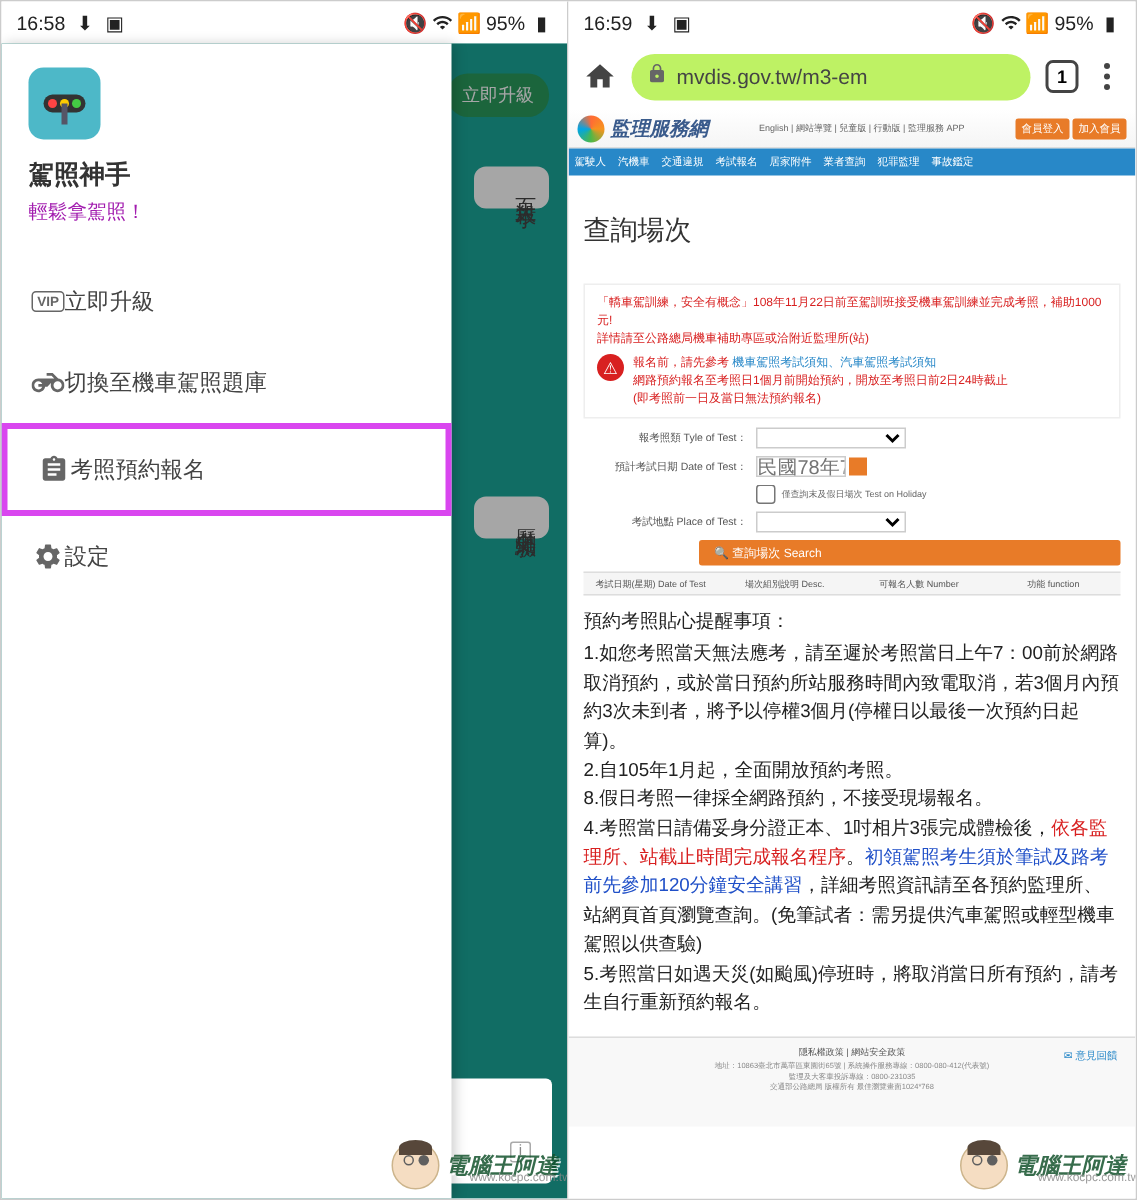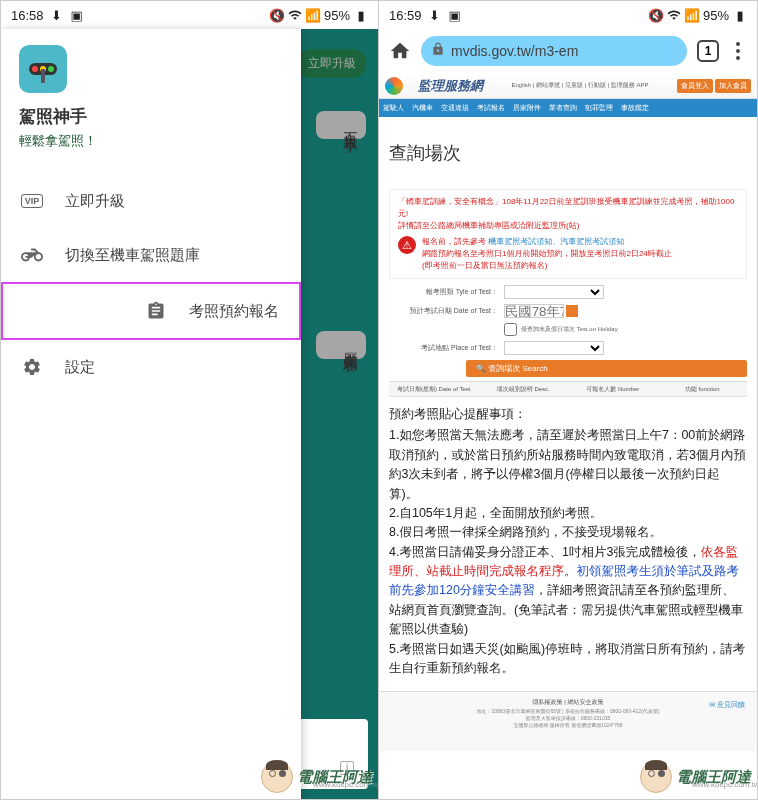--- a/index.html
+++ b/index.html
@@ -21,43 +21,43 @@
 .side-card { position: absolute; right: 12px; top: 110px; width: 50px; background: #fff; border-radius: 8px; padding: 10px 6px; text-align: center; font-size: 14px; color: #444; writing-mode: vertical-rl; text-orientation: upright; letter-spacing: 2px; }
 .side-card2 { top: 330px; }
 
 .drawer { position: absolute; top: 28px; left: 0; width: 300px; bottom: 0; background: #fff; box-shadow: 2px 0 8px rgba(0,0,0,0.2); }
 .drawer-header { padding: 16px 18px 14px; }
 .app-icon { width: 48px; height: 48px; border-radius: 10px; background: #4db8c8; display: flex; align-items: center; justify-content: center; position: relative; }
 .traffic-light { width: 28px; height: 12px; background: #333; border-radius: 6px; position: relative; }
 .traffic-light::before { content: ''; position: absolute; left: 3px; top: 3px; width: 6px; height: 6px; border-radius: 50%; background: #ff4444; box-shadow: 8px 0 0 #ffcc00, 16px 0 0 #44cc44; }
 .pole { position: absolute; width: 4px; height: 14px; background: #556; top: 24px; left: 22px; }
 .app-title { font-size: 17px; font-weight: 600; color: #333; margin-top: 12px; }
-.app-subtitle { font-size: 13px; color: #14532d; margin-top: 4px; }
+.app-subtitle { font-size: 13px; color: #a21caf; margin-top: 4px; }
 
 .menu { margin-top: 10px; }
-.menu-item { display: flex; align-items: center; padding: 16px 20px; font-size: 15px; color: #444; gap: 22px; }
-.menu-item.highlighted { border: 2px solid #d946ef; justify-content: flex-end; }
+.menu-item { display: flex; align-items: center; padding: 16px 20px; font-size: 15px; color: #444; }
+.menu-item.highlighted { border: 4px solid #d946ef; }
 .menu-icon { width: 22px; height: 22px; display: flex; align-items: center; justify-content: center; color: #666; }
 .vip-badge { font-size: 9px; font-weight: bold; border: 1px solid #666; border-radius: 3px; padding: 1px 3px; color: #666; }
 
 .left-footer { position: absolute; bottom: 10px; left: 10px; right: 10px; height: 70px; background: #fff; border-radius: 4px; }
 .left-footer-ad { position: absolute; bottom: 14px; right: 14px; font-size: 10px; color: #888; border: 1px solid #aaa; width: 14px; height: 14px; text-align: center; border-radius: 2px; }
 
 
 .browser-bar { height: 44px; display: flex; align-items: center; padding: 0 10px; gap: 10px; }
 .home-icon { width: 22px; height: 22px; }
-.url-bar { flex: 1; display: flex; align-items: center; gap: 6px; background: #7dd3fc; border-radius: 18px; padding: 6px 10px; }
+.url-bar { flex: 1; display: flex; align-items: center; gap: 6px; background: #bef264; border-radius: 18px; padding: 6px 10px; }
 .url-text { font-size: 14px; color: #444; white-space: nowrap; overflow: hidden; }
 .tab-count { width: 22px; height: 22px; border: 2px solid #444; border-radius: 5px; display: flex; align-items: center; justify-content: center; font-size: 12px; font-weight: bold; }
 .dots { width: 18px; display: flex; flex-direction: column; gap: 3px; align-items: center; }
 .dot { width: 4px; height: 4px; border-radius: 50%; background: #444; }
 
 .webpage { position: absolute; top: 72px; left: 0; right: 0; bottom: 0; overflow: hidden; font-size: 9px; }
 .site-header { height: 26px; background: linear-gradient(#fff, #f5f5f5); border-bottom: 1px solid #ddd; display: flex; align-items: center; padding: 0 6px; justify-content: space-between; }
-.site-logo { display: flex; align-items: center; gap: 15px; }
+.site-logo { display: flex; align-items: center; gap: 4px; }
 .logo-circle { width: 18px; height: 18px; border-radius: 50%; background: conic-gradient(#ff6b35, #f7931e, #4db848, #00a5e5, #ff6b35); }
 .logo-text { font-size: 13px; font-weight: bold; font-style: italic; color: #3a5b8c; font-family: "DFKai-SB", serif; }
 .header-links { font-size: 6px; color: #666; }
 .login-btns { display: flex; gap: 2px; }
 .login-btn { background: #e87b28; color: #fff; font-size: 7px; padding: 2px 4px; border-radius: 2px; }
 
 .nav-bar { height: 18px; background: #2888c8; display: flex; align-items: center; padding: 0 4px; gap: 8px; font-size: 7px; color: #fff; }
 
 .page-title { font-size: 18px; font-weight: 400; color: #333; padding: 24px 10px; }
 

